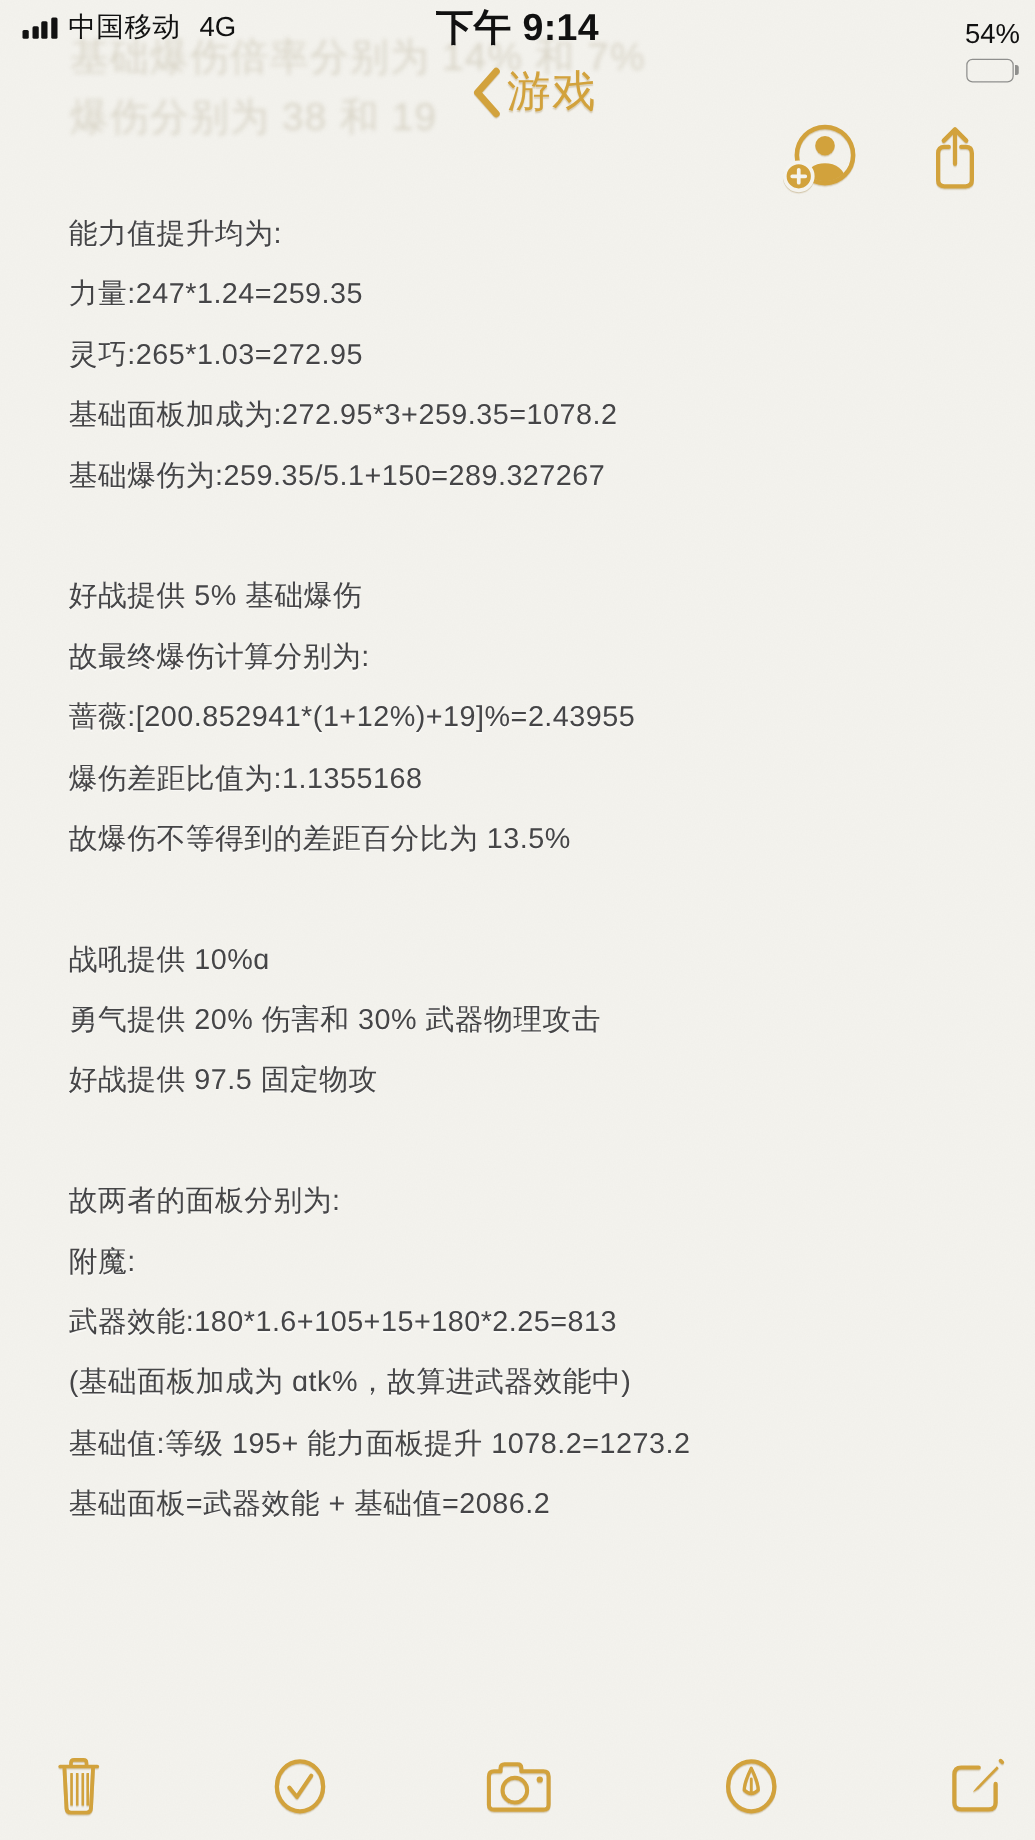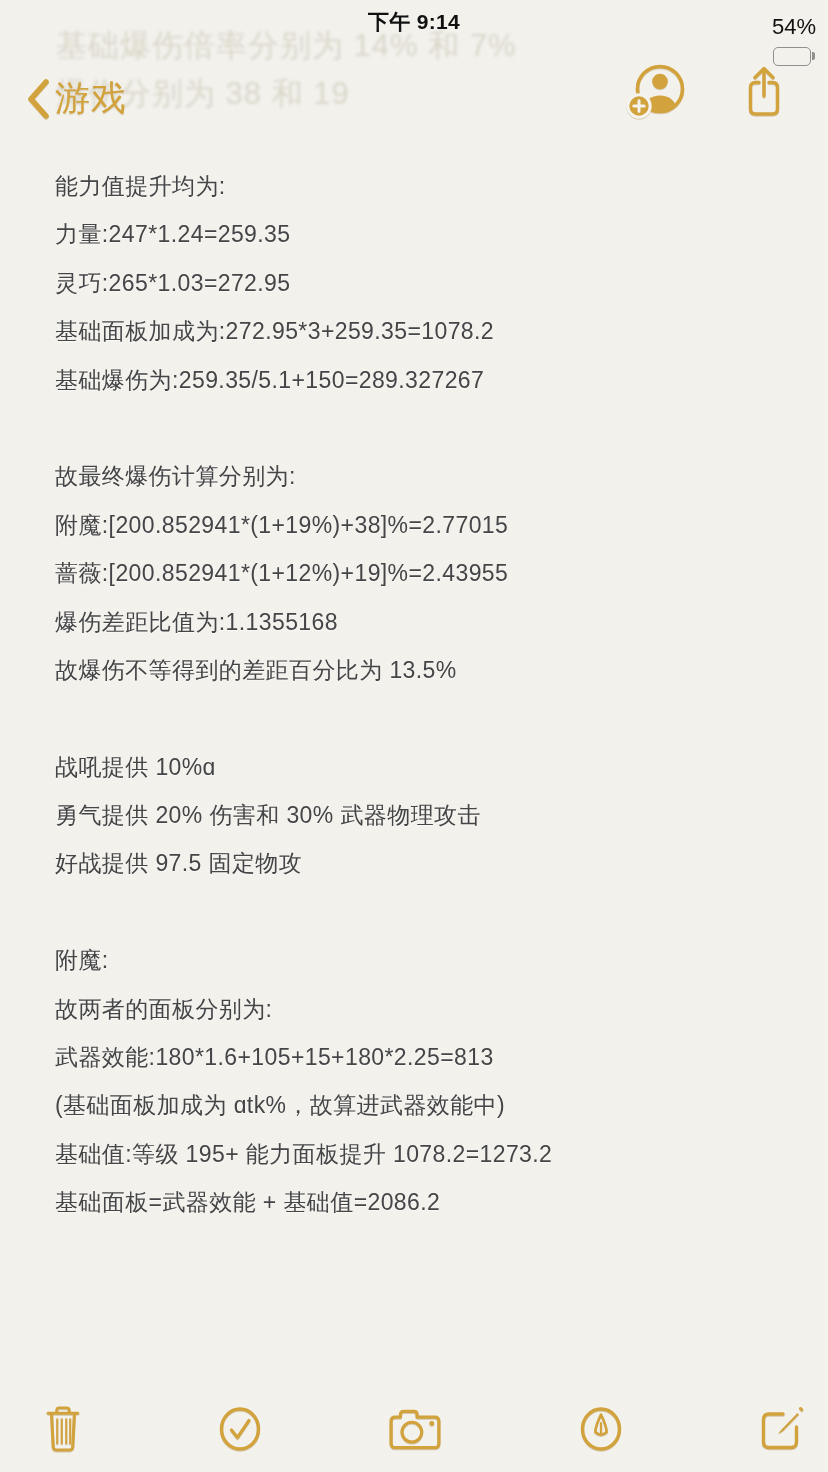--- a/index.html
+++ b/index.html
@@ -26,32 +26,32 @@
   }
   .sb-left{display:flex;align-items:center;gap:9px;margin-left:18px;}
   .signal{display:inline-flex;align-items:flex-end;gap:2.5px;height:18px;}
   .signal i{display:block;width:5px;background:#111;border-radius:1.2px;}
   .signal i:nth-child(1){height:7px}.signal i:nth-child(2){height:10.5px}
   .signal i:nth-child(3){height:14px}.signal i:nth-child(4){height:17.5px}
   .carrier{font-weight:400;letter-spacing:.5px;}
   .network{margin-left:6px;}
   .sb-time{
     position:absolute;left:0;right:0;text-align:center;
-    font-weight:700;font-size:21px;letter-spacing:.3px;pointer-events:none;
+    font-weight:700;font-size:30px;letter-spacing:.3px;pointer-events:none;
   }
   .sb-right{display:flex;align-items:center;gap:7px;margin-left:auto;margin-right:12px;flex-direction:column;}
   .battery{position:relative;display:inline-flex;align-items:center;}
   .battery .shell{width:38px;height:19px;border:1.6px solid #8f8f8d;border-radius:5px;padding:1.6px;box-sizing:border-box;}
   .battery .fill{height:100%;background:#111;border-radius:2px;}
   .battery .nub{width:2.6px;height:8px;background:#8f8f8d;border-radius:0 2px 2px 0;margin-left:1.5px;}
 
   
   .nav-bar{
     position:absolute;top:50px;left:0;right:0;height:72px;z-index:5;
-    display:flex;align-items:flex-end;
+    display:flex;align-items:center;flex-direction:column;
   }
   .back-btn{display:flex;align-items:center;gap:4px;margin-left:24px;cursor:pointer;}
   .back-label{color:var(--accent);font-size:35px;font-weight:500;letter-spacing:1px;text-shadow:0 1px 1px rgba(140,100,20,.25);}
   .nav-actions{margin-left:auto;display:flex;align-items:center;gap:52px;margin-right:40px;}
   .icon-gold{color:var(--accent);}
   .icon-gold svg{display:block;filter:drop-shadow(0 1px 0 rgba(140,100,20,.28));}
 
   
   .note-body{
     position:absolute;left:55px;right:30px;top:162px;z-index:2;
@@ -78,20 +78,30 @@
     </filter>
     <rect width="828" height="1472" filter="url(#grainf)"></rect>
   </svg>
 
   <div class="ghost">
       <div>基础爆伤倍率分别为 14% 和 7%</div>
       <div>爆伤分别为 38 和 19</div>
     </div>
 
   <div class="status-bar">
+    <div class="sb-left">
+      <span class="signal">
+          <i></i>
+          <i></i>
+          <i></i>
+          <i></i>
+        </span>
+      <span class="carrier">中国移动</span>
+      <span class="network">4G</span>
+    </div>
     <div class="sb-time">下午 9:14</div>
     <div class="sb-right">
       <span>
         <svg width="25" height="22" viewBox="0 0 26 22" fill="none">
           <path d="M3.5 19v-7.5a9.5 9.5 0 0 1 19 0V19" stroke="#111" stroke-width="2.4" stroke-linecap="round"></path>
           <rect x="1.6" y="12.5" width="4.8" height="8" rx="2.2" fill="#111"></rect>
           <rect x="19.6" y="12.5" width="4.8" height="8" rx="2.2" fill="#111"></rect>
         </svg>
       </span>
       <span>54%</span>
@@ -133,32 +143,32 @@
     </div>
   </div>
 
   <div class="note-body">
       <div class="note-line">能力值提升均为:</div>
       <div class="note-line">力量:247*1.24=259.35</div>
       <div class="note-line">灵巧:265*1.03=272.95</div>
       <div class="note-line">基础面板加成为:272.95*3+259.35=1078.2</div>
       <div class="note-line">基础爆伤为:259.35/5.1+150=289.327267</div>
       <div class="note-line">&nbsp;</div>
+      <div class="note-line">好战提供 5% 基础爆伤</div>
       <div class="note-line">故最终爆伤计算分别为:</div>
-      <div class="note-line">附魔:[200.852941*(1+19%)+38]%=2.77015</div>
       <div class="note-line">蔷薇:[200.852941*(1+12%)+19]%=2.43955</div>
       <div class="note-line">爆伤差距比值为:1.1355168</div>
       <div class="note-line">故爆伤不等得到的差距百分比为 13.5%</div>
       <div class="note-line">&nbsp;</div>
       <div class="note-line">战吼提供 10%ɑ</div>
       <div class="note-line">勇气提供 20% 伤害和 30% 武器物理攻击</div>
       <div class="note-line">好战提供 97.5 固定物攻</div>
       <div class="note-line">&nbsp;</div>
+      <div class="note-line">故两者的面板分别为:</div>
       <div class="note-line">附魔:</div>
-      <div class="note-line">故两者的面板分别为:</div>
       <div class="note-line">武器效能:180*1.6+105+15+180*2.25=813</div>
       <div class="note-line">(基础面板加成为 ɑtk%，故算进武器效能中)</div>
       <div class="note-line">基础值:等级 195+ 能力面板提升 1078.2=1273.2</div>
       <div class="note-line">基础面板=武器效能 + 基础值=2086.2</div>
     </div>
 
   <div class="toolbar">
     <span class="tb-icon tb-trash">
       <svg width="46" height="54" viewBox="0 0 48 56" fill="none">
         <path d="M17.5 11.5 V8.5 Q17.5 6 20 6 H28 Q30.5 6 30.5 8.5 V11.5" stroke="currentColor" stroke-width="3"></path>

